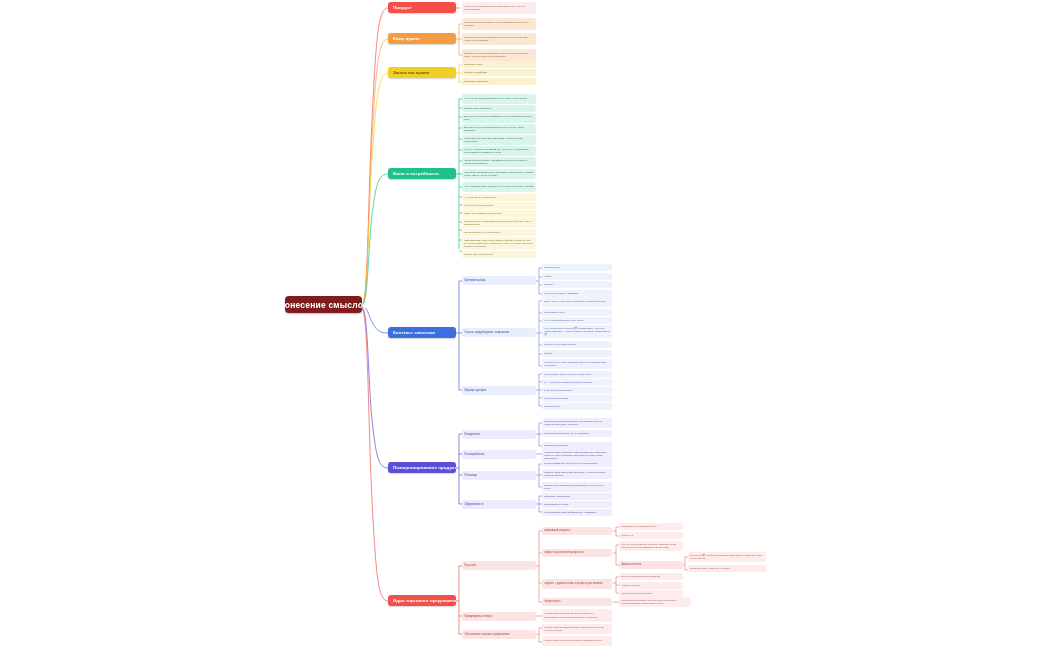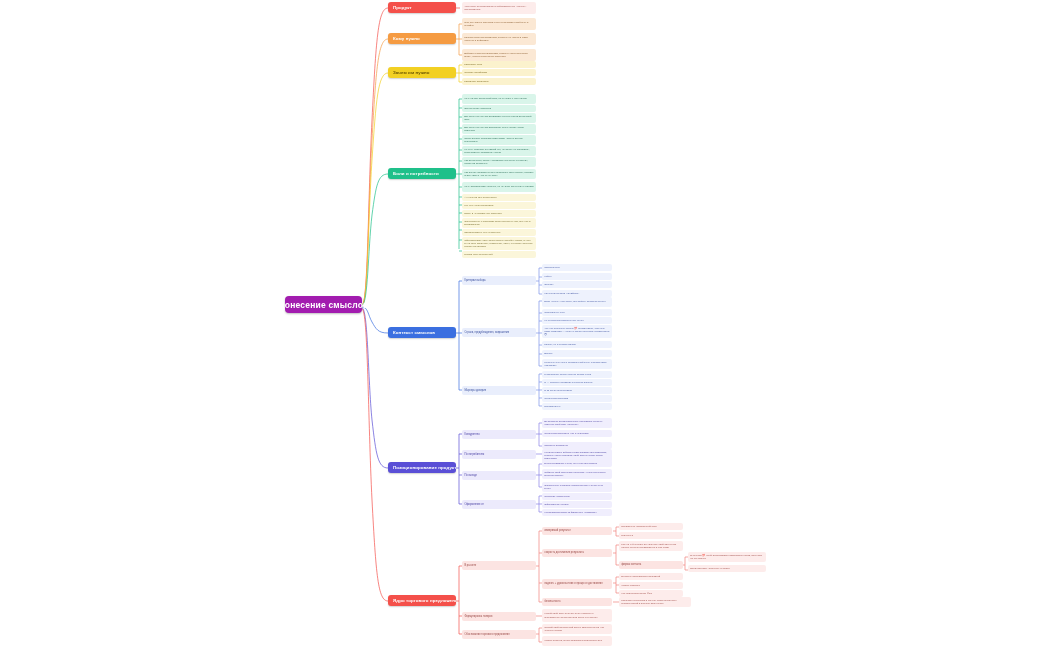--- a/index.html
+++ b/index.html
@@ -8,21 +8,21 @@
     font-family:"Liberation Sans","DejaVu Sans",sans-serif;
     -webkit-font-smoothing:antialiased;
   }
   #canvas{position:relative;width:1050px;height:650px;}
   #links{position:absolute;left:0;top:0;width:1050px;height:650px;pointer-events:none;}
 
   .node{position:absolute;box-sizing:border-box;}
 
   
   .root{
-    background:#a21caf;color:#ffffff;border-radius:4px;
+    background:#7f1d1d;color:#ffffff;border-radius:4px;
     font-size:8.5px;font-weight:bold;letter-spacing:.2px;
     display:flex;align-items:center;justify-content:center;
     padding:0 8px;white-space:nowrap;
     box-shadow:0 1px 2px rgba(0,0,0,.25);
   }
 
   
   .l1{
     border-radius:3px;color:#ffffff;font-size:4.4px;font-weight:bold;
     display:flex;align-items:center;padding-left:5px;

